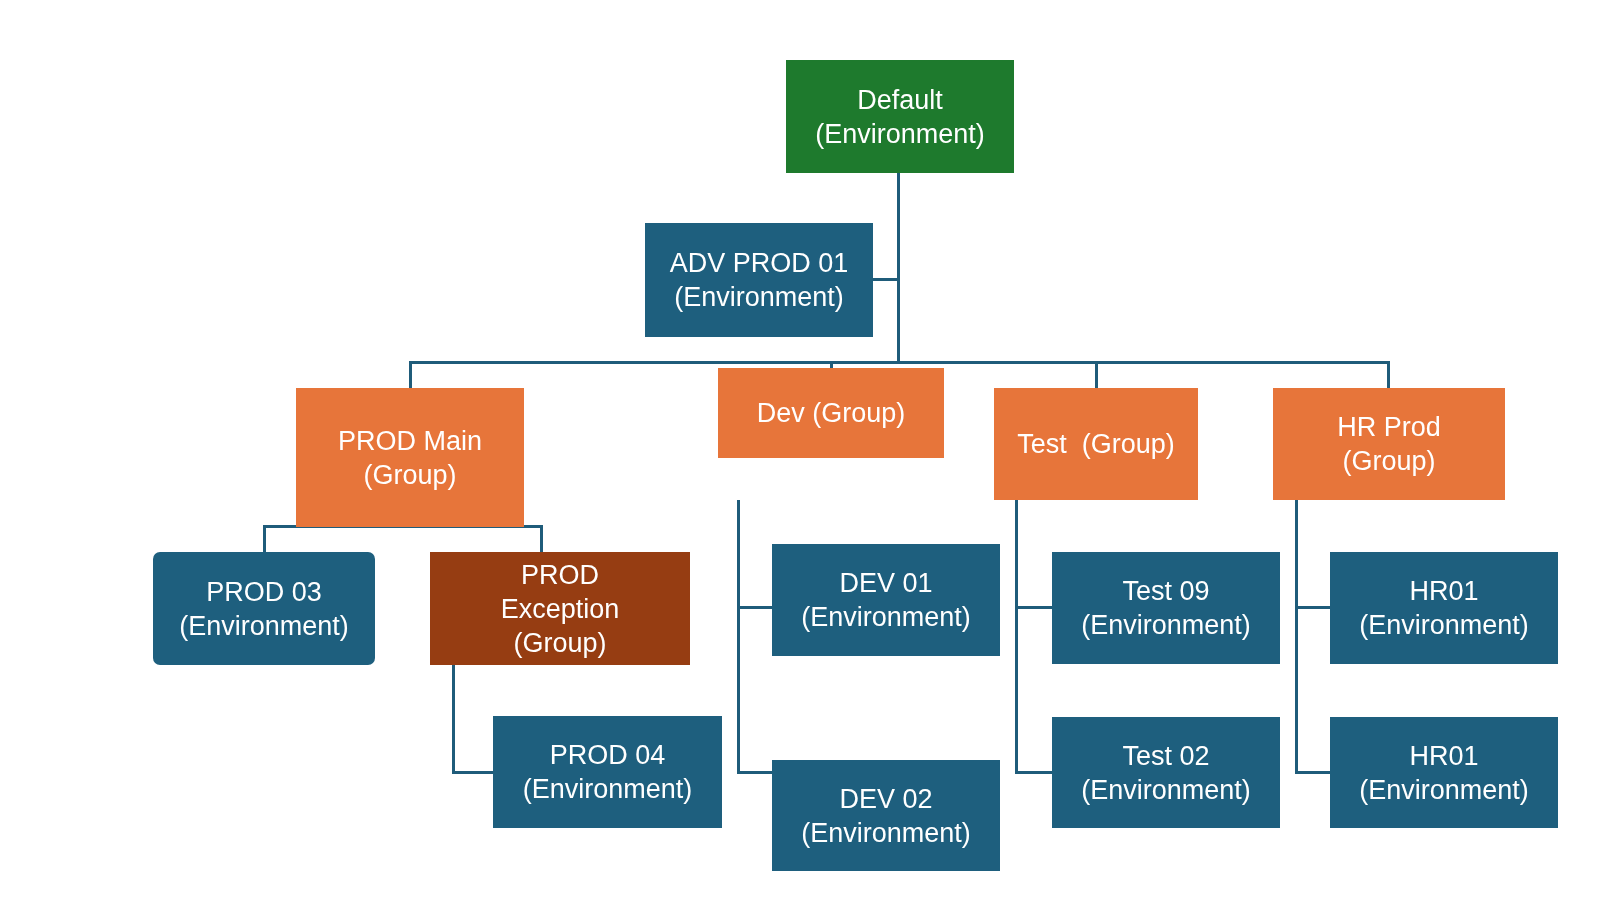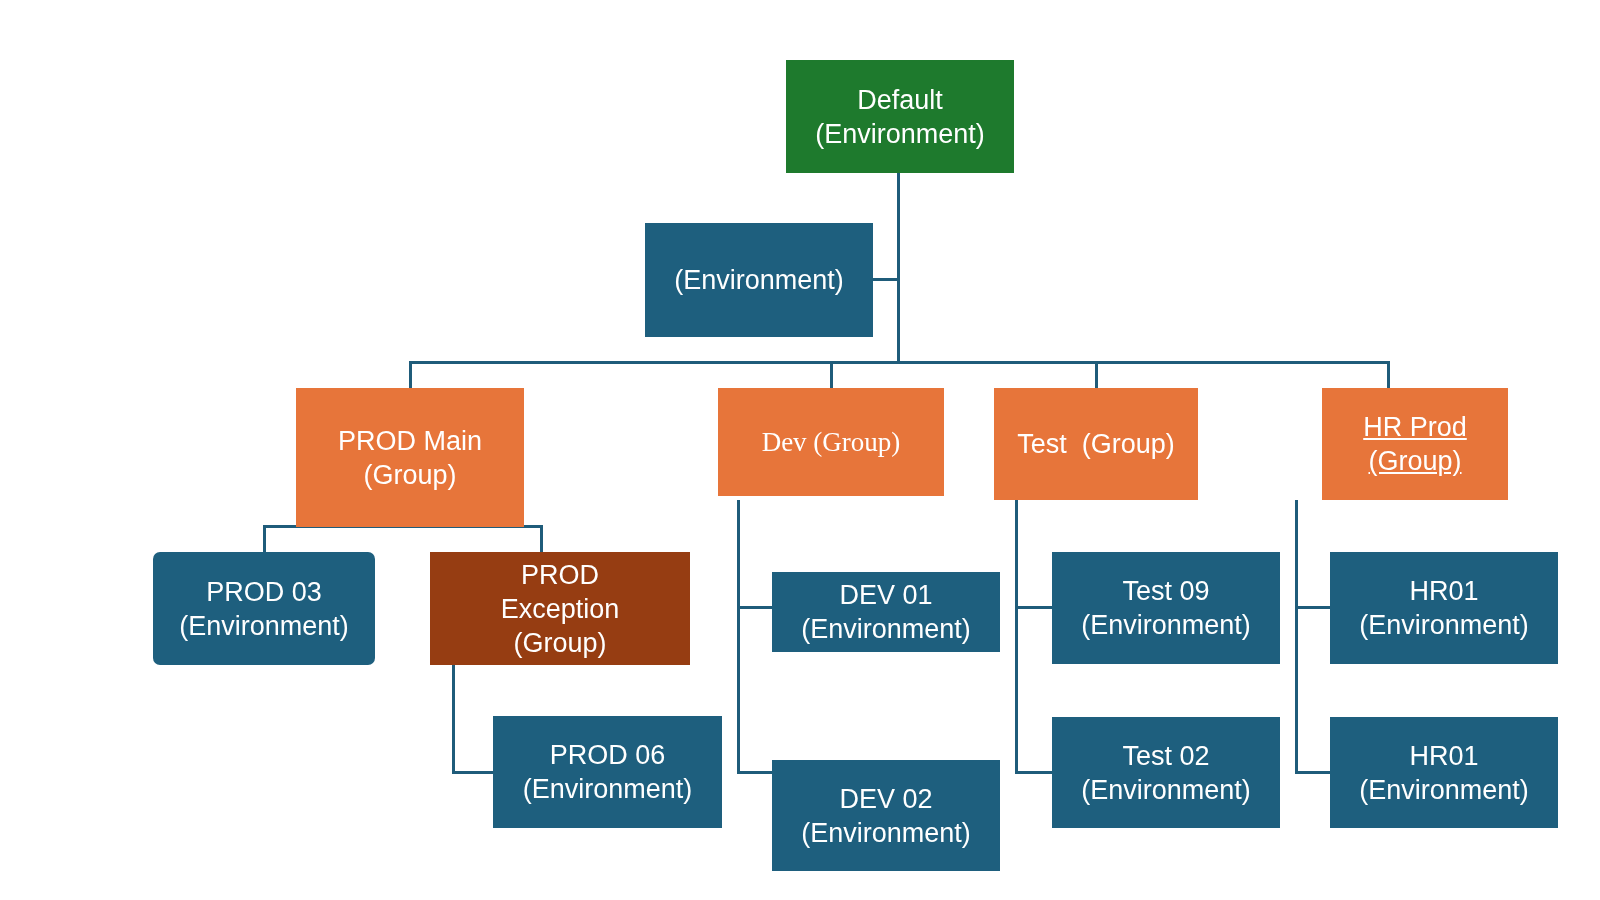--- a/index.html
+++ b/index.html
@@ -73,58 +73,59 @@
   <div class="line" style="left:1295px; top:500px; width:3px;   height:274px;"></div>
   <div class="line" style="left:1295px; top:606px; width:35px;  height:3px;"></div>
   <div class="line" style="left:1295px; top:771px; width:35px;  height:3px;"></div>
 
   <div class="node env-root" style="left:786px; top:60px; width:228px; height:113px;">
     <span>Default</span>
     <span>(Environment)</span>
   </div>
 
   <div class="node env" style="left:645px; top:223px; width:228px; height:114px;">
+    <span>ADV PROD 01</span>
     <span>(Environment)</span>
   </div>
 
   <div class="node grp" style="left:296px; top:388px; width:228px; height:139px;">
     <span>PROD Main</span>
     <span>(Group)</span>
   </div>
 
-  <div class="node grp" style="left:718px; top:388px; width:226px; height:108px;font-family:Liberation Serif, serif;">
+  <div class="node grp" style="left:718px; top:368px; width:226px; height:90px;">
     <span>Dev (Group)</span>
   </div>
 
   <div class="node grp" style="left:994px; top:388px; width:204px; height:112px;">
     <span>Test  (Group)</span>
   </div>
 
-  <div class="node grp" style="left:1322px; top:388px; width:186px; height:112px;text-decoration:underline;">
+  <div class="node grp" style="left:1273px; top:388px; width:232px; height:112px;">
     <span>HR Prod</span>
     <span>(Group)</span>
   </div>
 
   <div class="node env" style="left:153px; top:552px; width:222px; height:113px;border-radius:7px;">
     <span>PROD 03</span>
     <span>(Environment)</span>
   </div>
 
   <div class="node grp-exc" style="left:430px; top:552px; width:260px; height:113px;">
     <span>PROD</span>
     <span>Exception</span>
     <span>(Group)</span>
   </div>
 
   <div class="node env" style="left:493px; top:716px; width:229px; height:112px;">
-    <span>PROD 06</span>
+    <span>PROD 04</span>
     <span>(Environment)</span>
   </div>
 
-  <div class="node env" style="left:772px; top:572px; width:228px; height:80px;">
+  <div class="node env" style="left:772px; top:544px; width:228px; height:112px;">
     <span>DEV 01</span>
     <span>(Environment)</span>
   </div>
 
   <div class="node env" style="left:772px; top:760px; width:228px; height:111px;">
     <span>DEV 02</span>
     <span>(Environment)</span>
   </div>
 
   <div class="node env" style="left:1052px; top:552px; width:228px; height:112px;">

